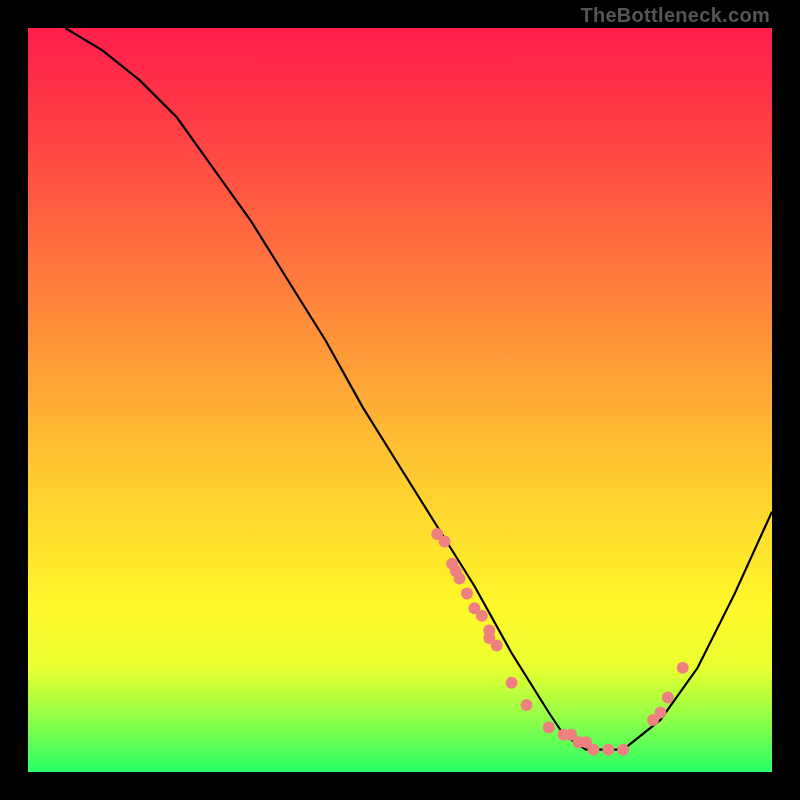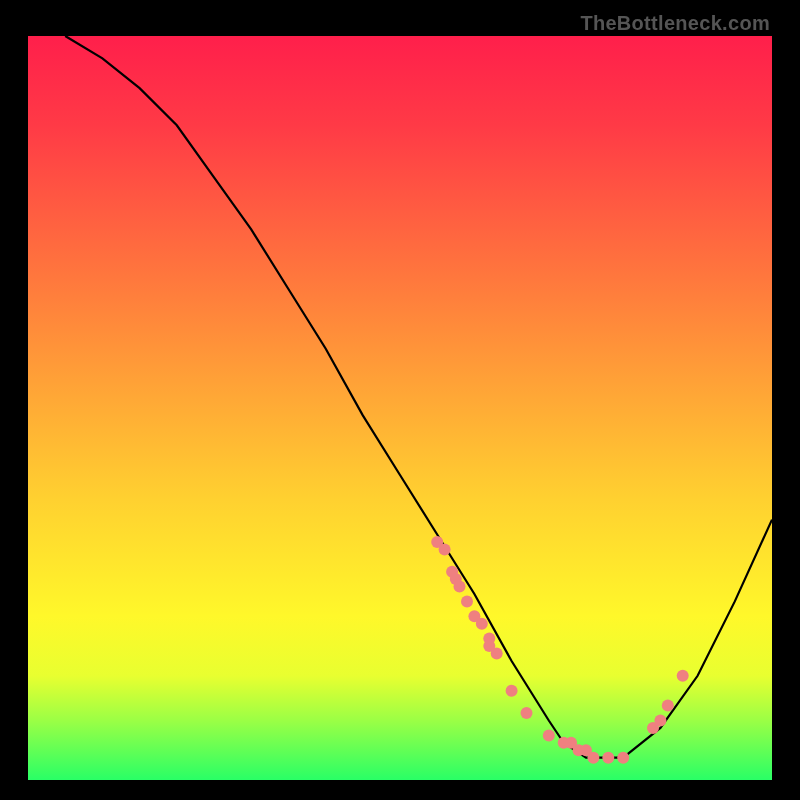--- a/index.html
+++ b/index.html
@@ -7,21 +7,21 @@
     padding: 0;
     width: 800px;
     height: 800px;
     background: #000;
     overflow: hidden;
     font-family: Arial, Helvetica, sans-serif;
   }
   .frame {
     position: absolute;
     left: 0;
-    top: 8px;
+    top: 0;
     width: 800px;
     height: 580px;
     background: #000;
   }
   .plot {
     position: absolute;
     left: 28px;
     top: 28px;
     width: 744px;
     height: 744px;

